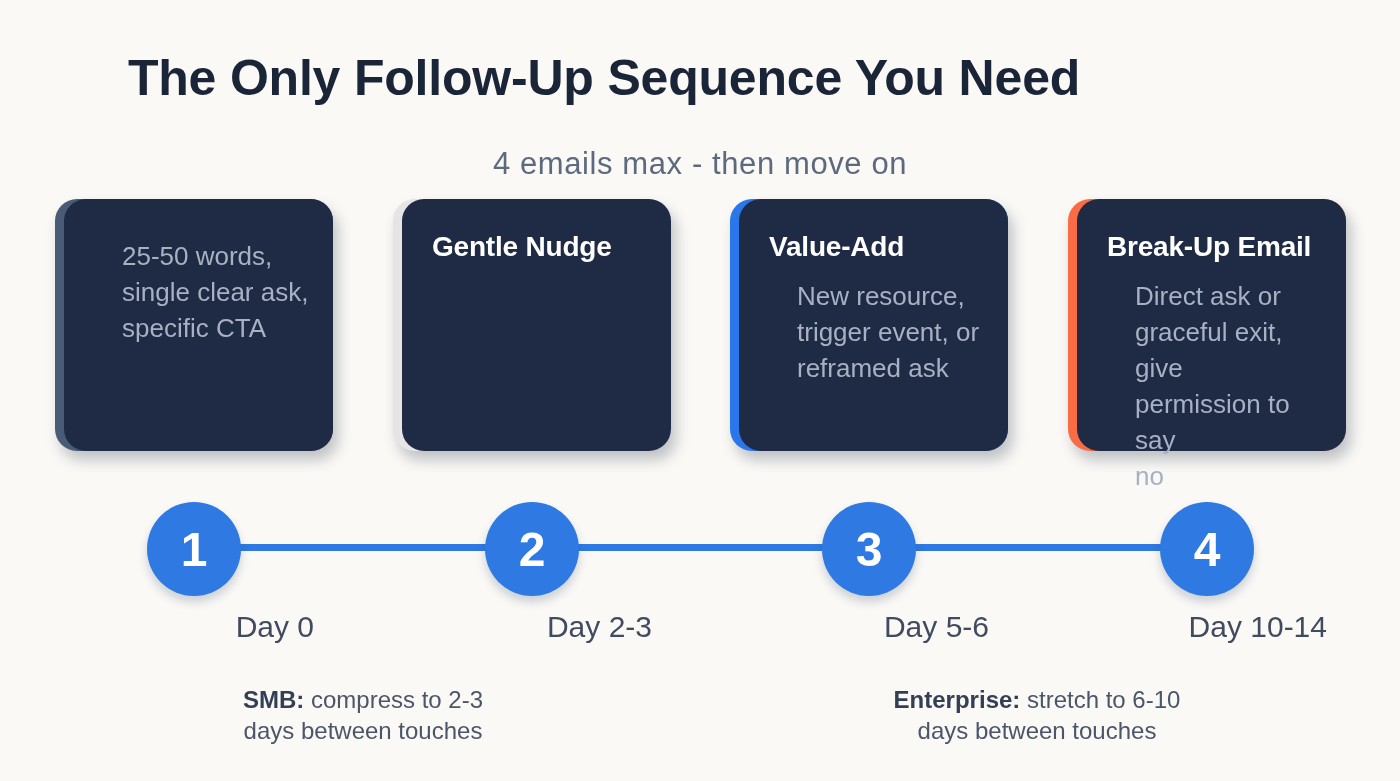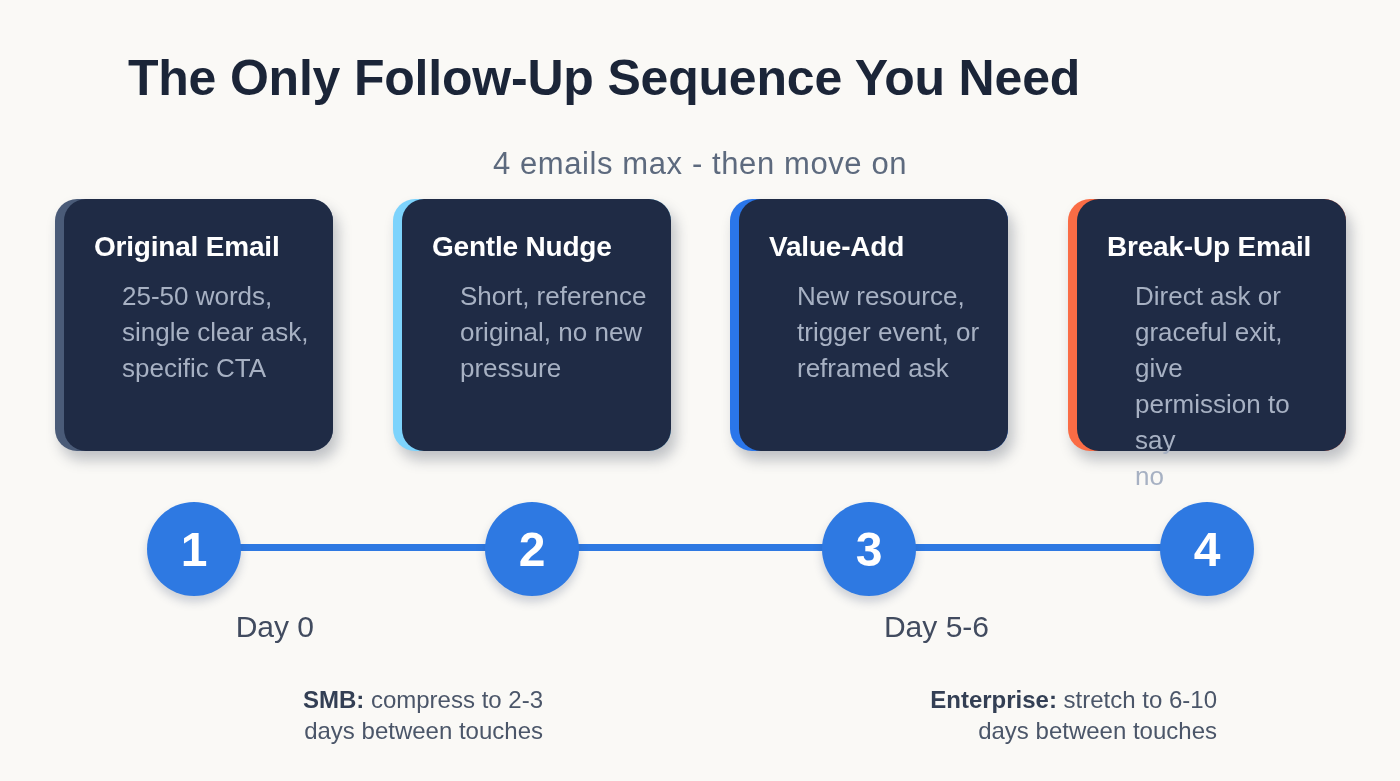--- a/index.html
+++ b/index.html
@@ -66,49 +66,45 @@
   }
   .day-label {
     position: absolute; top: 610px; width: 240px;
     text-align: right;
     font-size: 30px; font-weight: 400;
     color: var(--day-label, #414b5f);
   }
 
   .note {
     position: absolute; top: 684px; width: 360px;
-    text-align: right;
+    text-align: center;
     font-size: 24px; line-height: 31px;
     color: var(--note-text, #4b5669);
     white-space: pre-line;
   }
   .note b { font-weight: 700; color: var(--note-bold, #333f54); }
 </style>
 </head>
 <body style="--bg: #faf9f6; --title: #1b2538; --subtitle: #5d6a7e; --card: #1f2b45; --card-title: #ffffff; --card-body: #a7b1c3; --circle: #2e79e2; --line: #2e79e2; --day-label: #414b5f; --note-text: #4b5669; --note-bold: #333f54;">
 
 <div class="canvas">
 
   <h1 class="title">The Only Follow-Up Sequence You Need</h1>
   <div class="subtitle">4 emails max - then move on</div>
 
   <div class="card" style="left: 55px; background: rgb(74, 91, 120);">
     <div class="card-inner">
-      <div class="card-title">Original Email</div>
       <div class="card-body">25-50 words,
 single clear ask,
 specific CTA</div>
     </div>
   </div>
-  <div class="card" style="left: 393px; background: #7dd3fc; padding-left: 44px;">
+  <div class="card" style="left: 393px; background: #e5e5e5; padding-left: 44px;">
     <div class="card-inner">
       <div class="card-title">Gentle Nudge</div>
-      <div class="card-body">Short, reference
-original, no new
-pressure</div>
     </div>
   </div>
   <div class="card" style="left: 730px; background: rgb(42, 118, 234);">
     <div class="card-inner">
       <div class="card-title">Value-Add</div>
       <div class="card-body">New resource,
 trigger event, or
 reframed ask</div>
     </div>
   </div>
@@ -131,20 +127,22 @@
     <span class="step-number">2</span>
   </div>
   <div class="step-circle" style="left:822px">
     <span class="step-number">3</span>
   </div>
   <div class="step-circle" style="left:1160px">
     <span class="step-number">4</span>
   </div>
 
   <div class="day-label" style="left:74px">Day 0</div>
+  <div class="day-label" style="left:412px">Day 2-3</div>
   <div class="day-label" style="left:749px">Day 5-6</div>
+  <div class="day-label" style="left:1087px">Day 10-14</div>
 
   <div class="note" style="left:183px"><b>SMB:</b><span> compress to 2-3
 days between touches</span></div>
   <div class="note" style="left:857px"><b>Enterprise:</b><span> stretch to 6-10
 days between touches</span></div>
 
 </div>
 
 </body></html>

